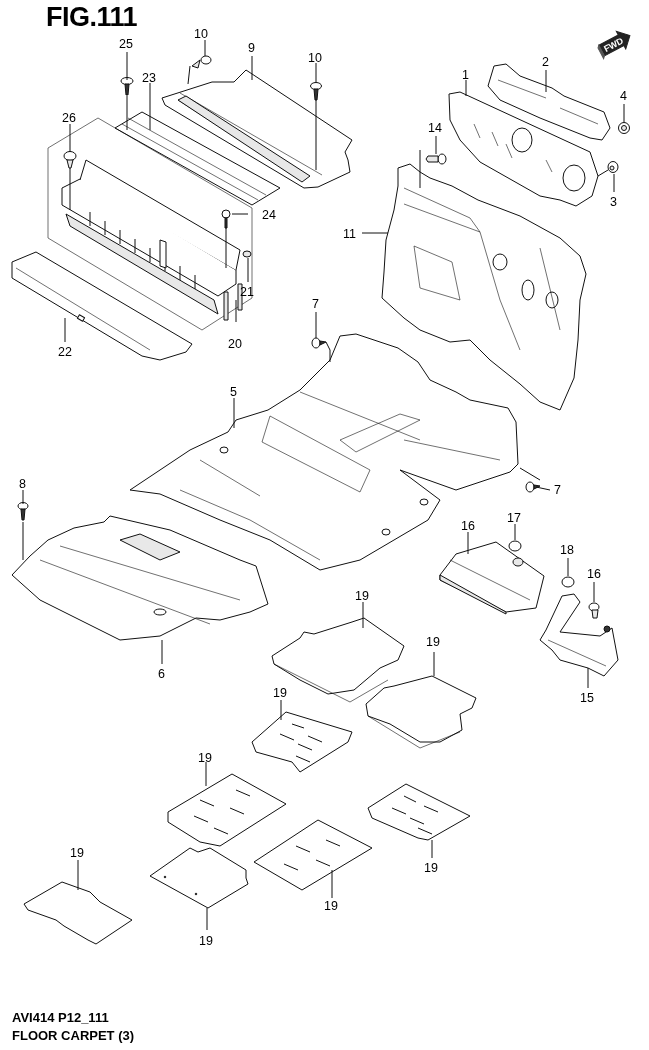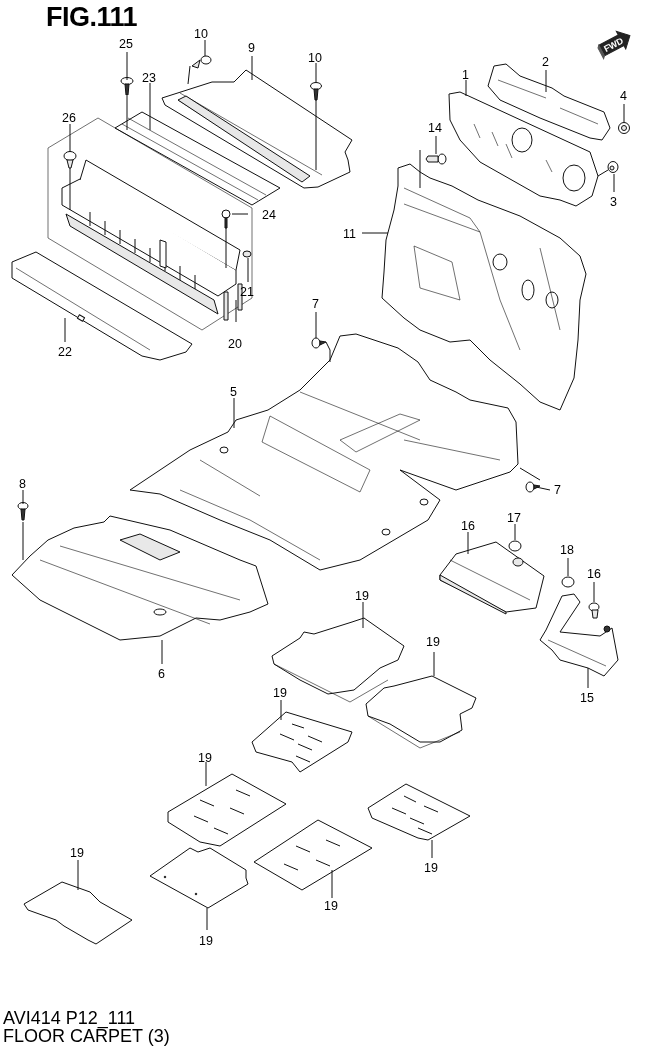--- a/index.html
+++ b/index.html
@@ -1,20 +1,20 @@
 <!DOCTYPE html>
 <html><head>
 <meta charset="utf-8">
 <style>
   html, body { margin: 0; padding: 0; background: #ffffff; }
   body { width: 649px; height: 1050px; position: relative; overflow: hidden;
          font-family: "Liberation Sans", sans-serif; color: #000; }
   #fig-title { position: absolute; left: 2px; top: 2px; font-size: 27px; font-weight: bold;
                letter-spacing: -0.5px; line-height: 30px; margin-left: 44px; }
-  .footer-line { position: absolute; left: 3px; font-size: 18px; line-height: 16px; }
+  .footer-line { position: absolute; left: 12px; font-size: 13px; line-height: 16px; font-weight: bold; }
   #footer-code { top: 1010px; }
   #footer-title { top: 1028px; }
   #diagram { position: absolute; left: 0; top: 0; }
   .part path, .part polygon, .part polyline, .part rect, .part ellipse, .part circle, .part line {
     fill: #ffffff; stroke: #111; stroke-width: 1; stroke-linejoin: round; }
   .part .shade { fill: #e8e8e8; }
   .part .dark { fill: #333; }
   .part .thin { stroke-width: 0.6; fill: none; }
   .leader { stroke: #111; stroke-width: 1; fill: none; }
   .callout text, text.callout { font-family: "Liberation Sans", sans-serif; font-size: 12.5px; fill: #000; }

